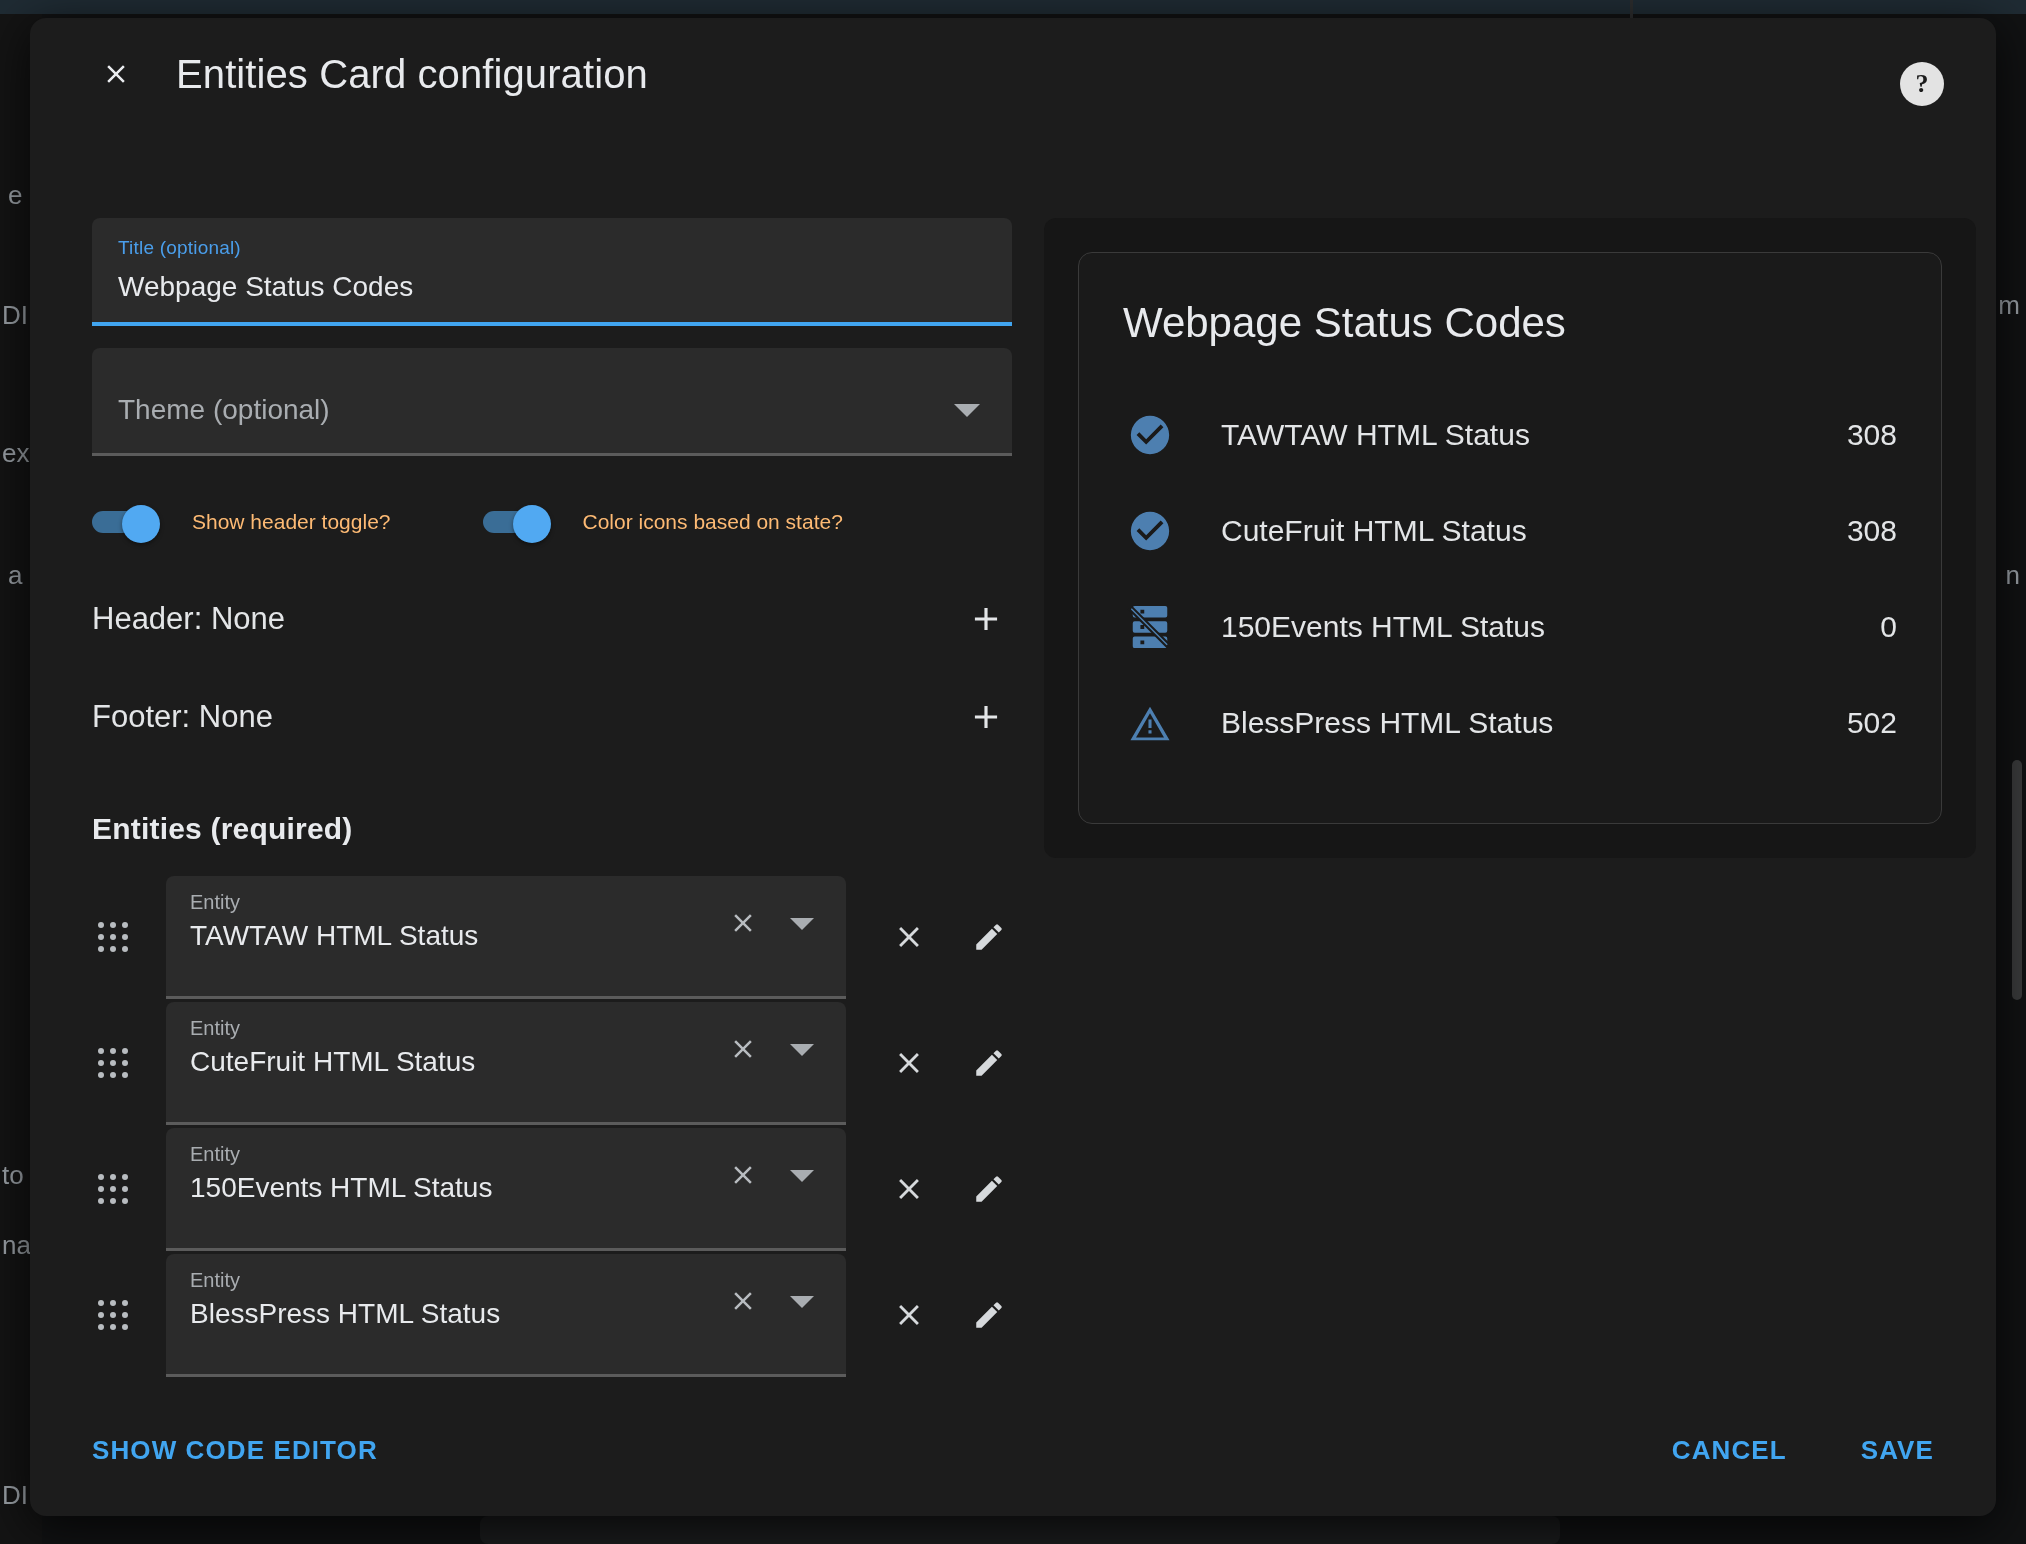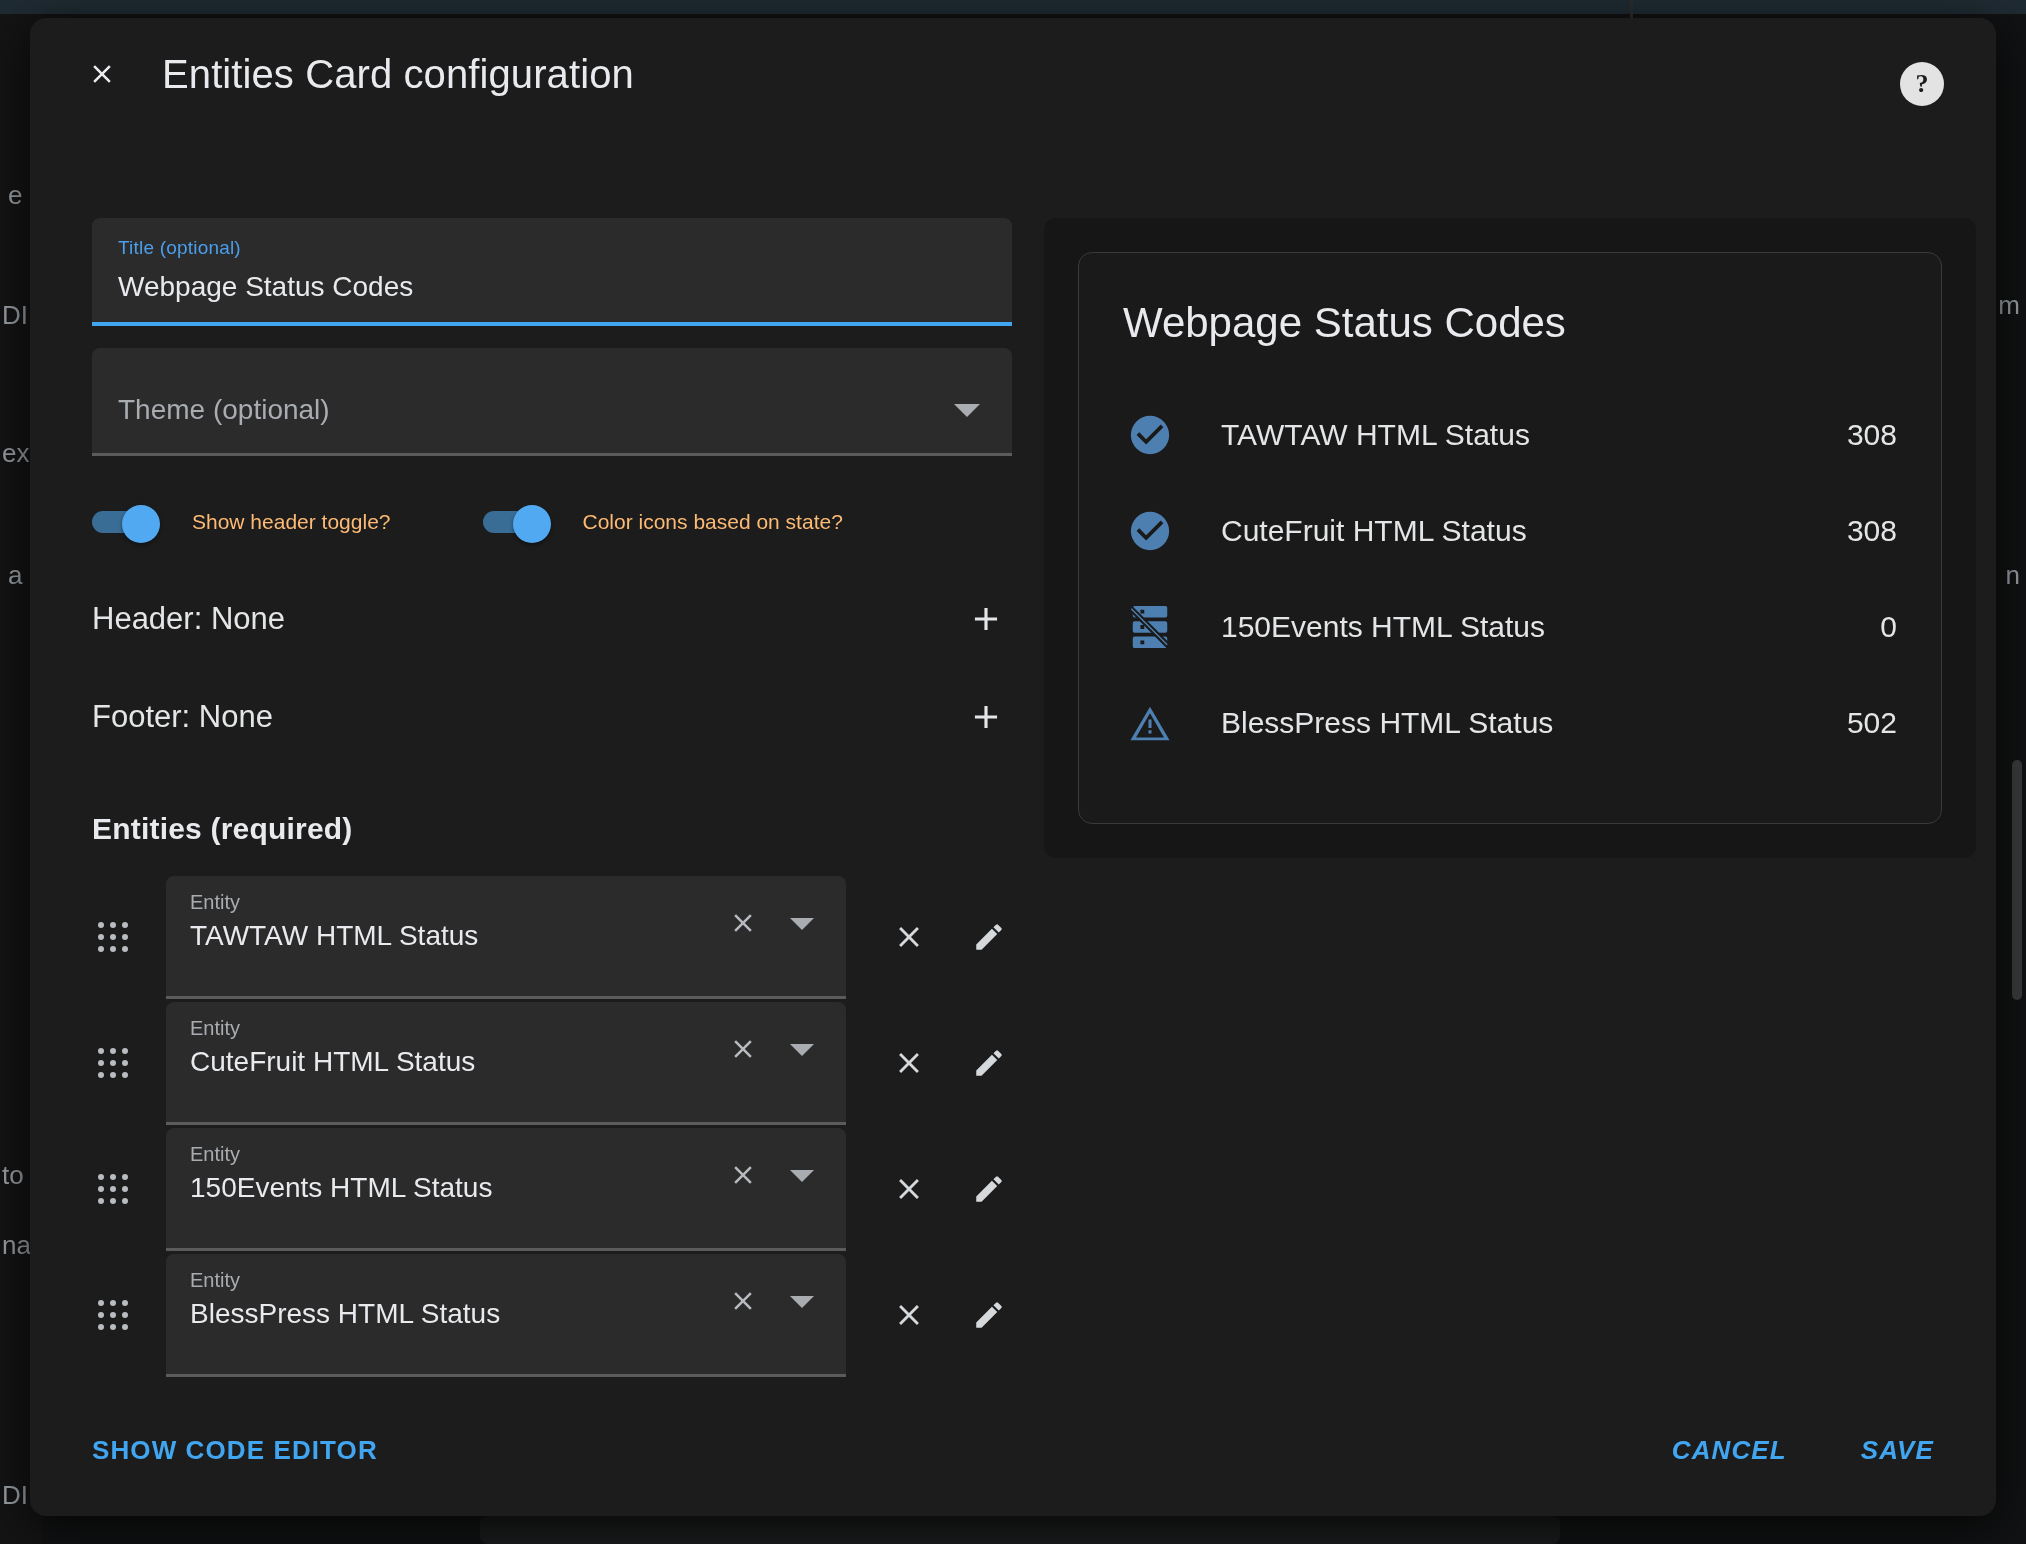--- a/index.html
+++ b/index.html
@@ -43,21 +43,21 @@
     background: #1c1c1c;
     border-radius: 16px;
     box-shadow: 0 10px 48px rgba(0,0,0,.75);
     overflow: hidden;
   }
 
   .dialog-header {
     position: relative;
     height: 112px;
     display: flex; align-items: center;
-    padding-left: 44px;
+    padding-left: 58px;
   }
   .close-btn {
     width: 56px; height: 56px; border-radius: 50%;
     display: flex; align-items: center; justify-content: center;
     cursor: pointer; flex: none;
   }
   .close-btn svg { width: 30px; height: 30px; }
   .dialog-title {
     margin-left: 32px;
     font-size: 40px; font-weight: 400; color: #e8eaed;
@@ -260,21 +260,21 @@
   .dialog-footer {
     position: absolute; left: 0; right: 0; bottom: 0;
     height: 132px;
     display: flex; align-items: center;
     padding: 0 62px;
   }
   .link-btn {
     font-size: 26px; font-weight: 700; color: #41a5f0;
     letter-spacing: 1.1px; cursor: pointer;
   }
-  .footer-right { margin-left: auto; display: flex; gap: 74px; font-style: italic; }
+  .footer-right { margin-left: auto; display: flex; gap: 74px; }
 </style>
 </head>
 <body>
 
 <div class="app-bg">
   <div class="bg-topbar"></div>
   <div class="bg-left-col"></div>
   <div class="bg-ghost" style="left:8px; top:180px;">e</div>
   <div class="bg-ghost" style="left:2px; top:300px;">DI</div>
   <div class="bg-ghost" style="left:2px; top:438px;">ex</div>

